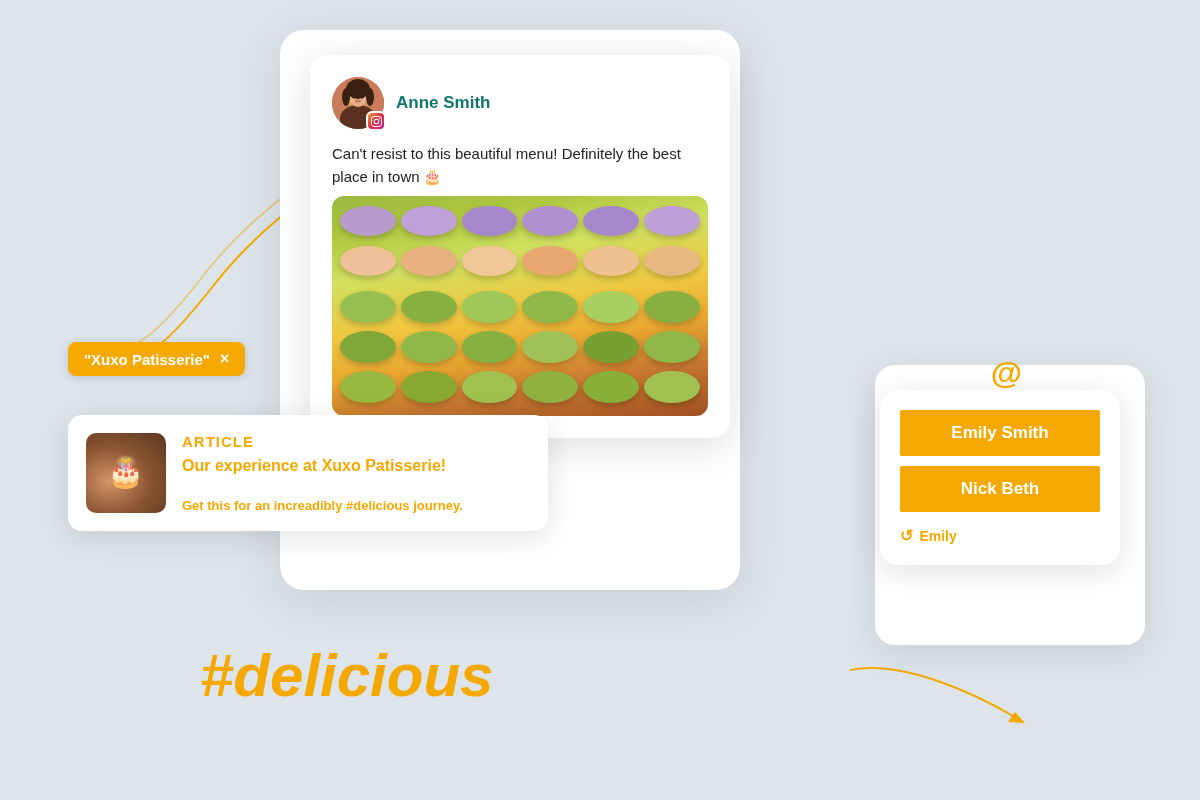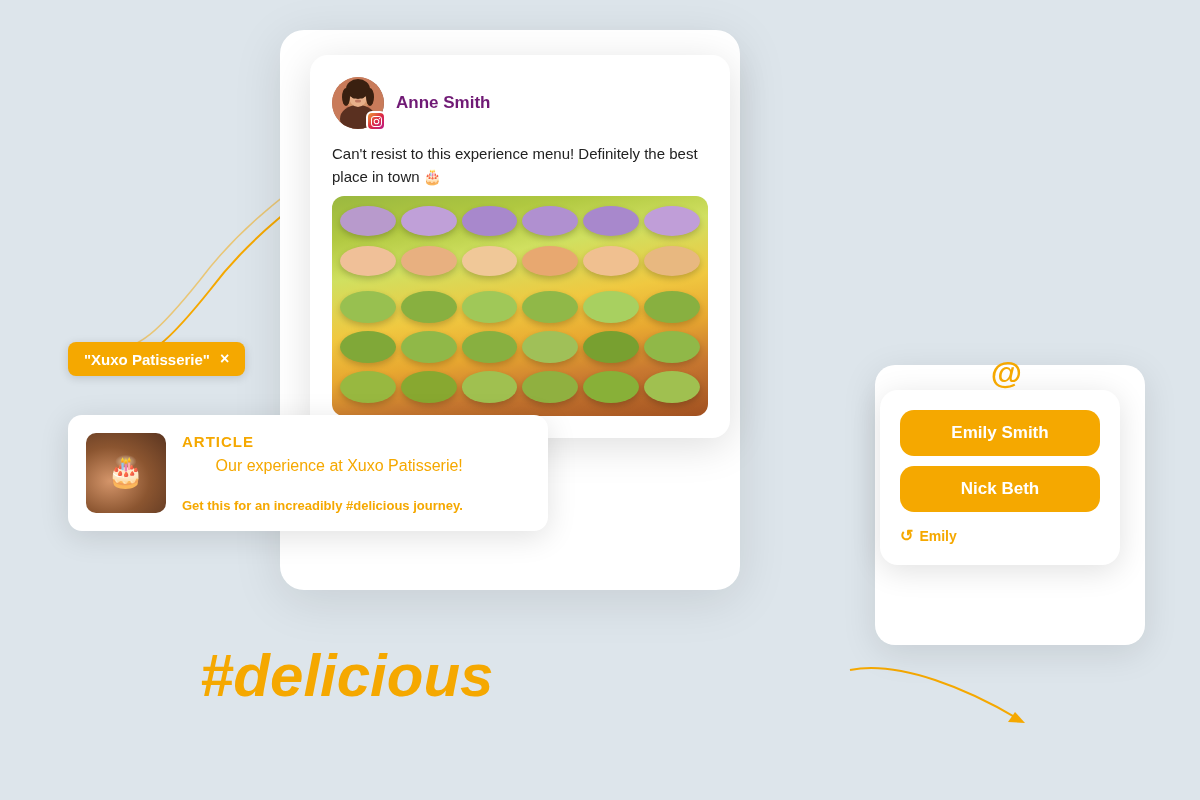--- a/index.html
+++ b/index.html
@@ -56,21 +56,21 @@
       display: flex;
       align-items: center;
       justify-content: center;
       border: 2px solid #fff;
       font-size: 10px;
       color: white;
     }
     .author-name {
       font-weight: 700;
       font-size: 17px;
-      color: #701a75;
+      color: #0f766e;
     }
     .post-text {
       font-size: 15px;
       color: #222;
       line-height: 1.5;
       margin-bottom: 8px;
     }
     .post-hashtags {
       font-size: 15px;
       color: #f5a800;
@@ -140,25 +140,24 @@
     .article-label {
       font-size: 15px;
       font-weight: 700;
       color: #f5a800;
       letter-spacing: 1px;
       text-transform: uppercase;
       margin-bottom: 6px;
     }
     .article-title {
       font-size: 16px;
-      font-weight: 400;
+      font-weight: 700;
       color: #1a1a1a;
       margin-bottom: 21px;
       line-height: 1.3;
-      text-align: right;
     }
     .article-title span {
       color: #f5a800;
     }
     .article-desc {
       font-size: 13px;
       color: #555;
     }
     .article-desc span {
       color: #f5a800;
@@ -175,21 +174,21 @@
       border-radius: 18px;
       padding: 20px;
       box-shadow: 0 6px 30px rgba(0,0,0,0.12);
       z-index: 20;
     }
     .mention-item {
       background: #f5a800;
       color: #fff;
       font-weight: 700;
       font-size: 17px;
-      border-radius: 14px;
+      border-radius: 2px;
       padding: 13px 12px;
       text-align: center;
       margin-bottom: 10px;
       cursor: pointer;
     }
     .mention-item:last-of-type {
       margin-bottom: 0;
     }
     .mention-footer {
       display: flex;
@@ -307,21 +306,21 @@
       <div class="instagram-badge">
         <svg width="11" height="11" viewBox="0 0 24 24" fill="white">
           <path d="M12 2.163c3.204 0 3.584.012 4.85.07 3.252.148 4.771 1.691 4.919 4.919.058 1.265.069 1.645.069 4.849 0 3.205-.012 3.584-.069 4.849-.149 3.225-1.664 4.771-4.919 4.919-1.266.058-1.644.07-4.85.07-3.204 0-3.584-.012-4.849-.07-3.26-.149-4.771-1.699-4.919-4.92-.058-1.265-.07-1.644-.07-4.849 0-3.204.013-3.583.07-4.849.149-3.227 1.664-4.771 4.919-4.919 1.266-.057 1.645-.069 4.849-.069zM12 0C8.741 0 8.333.014 7.053.072 2.695.272.273 2.69.073 7.052.014 8.333 0 8.741 0 12c0 3.259.014 3.668.072 4.948.2 4.358 2.618 6.78 6.98 6.98C8.333 23.986 8.741 24 12 24c3.259 0 3.668-.014 4.948-.072 4.354-.2 6.782-2.618 6.979-6.98.059-1.28.073-1.689.073-4.948 0-3.259-.014-3.667-.072-4.947-.196-4.354-2.617-6.78-6.979-6.98C15.668.014 15.259 0 12 0zm0 5.838a6.162 6.162 0 100 12.324 6.162 6.162 0 000-12.324zM12 16a4 4 0 110-8 4 4 0 010 8zm6.406-11.845a1.44 1.44 0 100 2.881 1.44 1.44 0 000-2.881z"></path>
         </svg>
       </div>
     </div>
     <div>
       <div class="author-name">Anne Smith</div>
     </div>
   </div>
-  <div class="post-text">Can't resist to this experience menu! Definitely the best place in town 🎂</div>
+  <div class="post-text">Can't resist to this beautiful menu! Definitely the best place in town 🎂</div>
   <div class="post-image">
 
     <div style="width:100%;height:100%;background:linear-gradient(170deg,#9ab840 0%,#b0c840 15%,#d0e060 30%,#f0c840 50%,#e8a830 65%,#c87830 80%,#a05020 100%);position:relative;overflow:hidden;">
 
       <div style="position:absolute;top:10px;left:0;right:0;display:flex;gap:5px;padding:0 8px;">
         <div style="width:65px;height:30px;background:#b89acc;border-radius:50%;box-shadow:0 3px 6px rgba(0,0,0,0.2);"></div>
         <div style="width:65px;height:30px;background:#c0a0d8;border-radius:50%;box-shadow:0 3px 6px rgba(0,0,0,0.2);"></div>
         <div style="width:65px;height:30px;background:#a888cc;border-radius:50%;box-shadow:0 3px 6px rgba(0,0,0,0.2);"></div>
         <div style="width:65px;height:30px;background:#b090d0;border-radius:50%;box-shadow:0 3px 6px rgba(0,0,0,0.2);"></div>
         <div style="width:65px;height:30px;background:#a888cc;border-radius:50%;box-shadow:0 3px 6px rgba(0,0,0,0.2);"></div>

